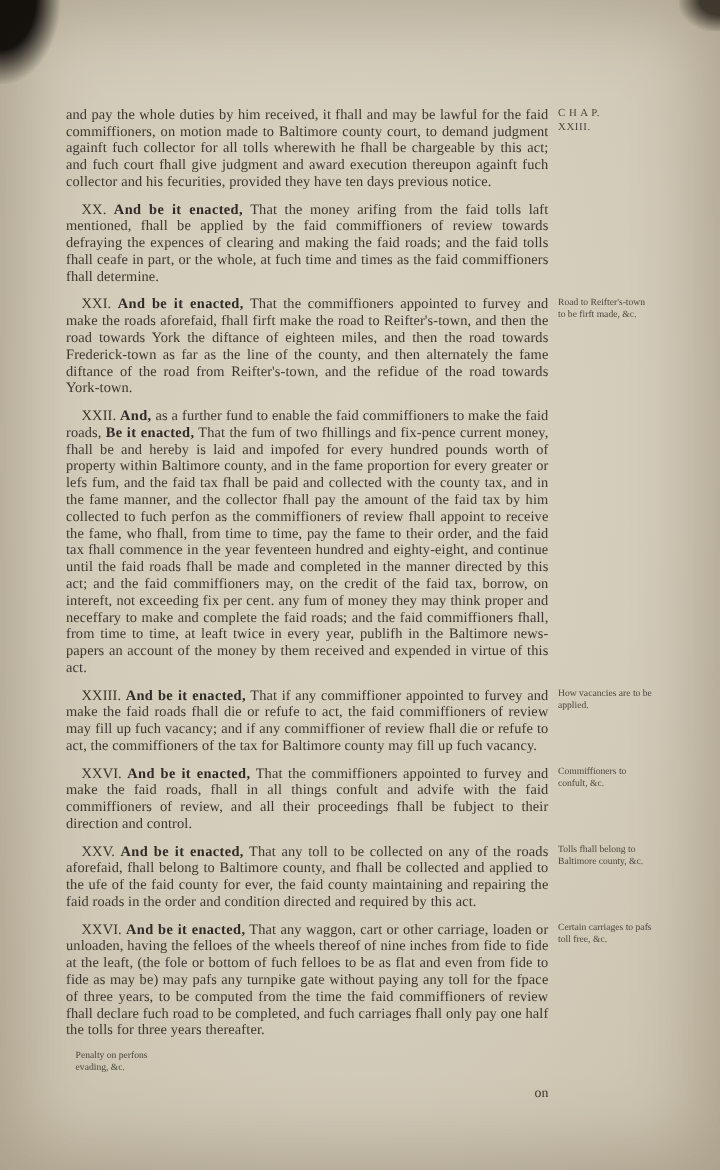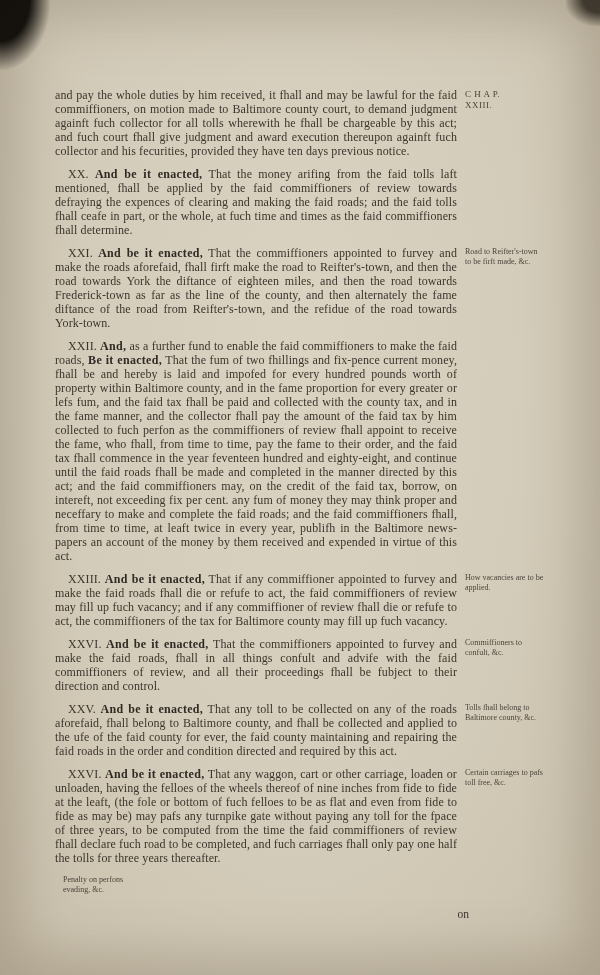--- a/index.html
+++ b/index.html
@@ -65,21 +65,21 @@
     width:80px;
     padding-left:8px;padding-top:1px;
     font-size:8px;line-height:10px;
     color:#4a443a;
     white-space:pre-line;
   }
   .para-row:first-child .margin-note{
     font-size:9px;letter-spacing:0.5px;line-height:11px;
   }
   .catchword{
-    width:402px;margin:12px;
+    width:402px;margin:0;
     text-align:right;
     font-size:11.5px;line-height:14px;
     padding-right:14px;
   }
 </style>
 </head>
 <body>
 
 <div class="page">
   <div class="stain-tl"></div>

